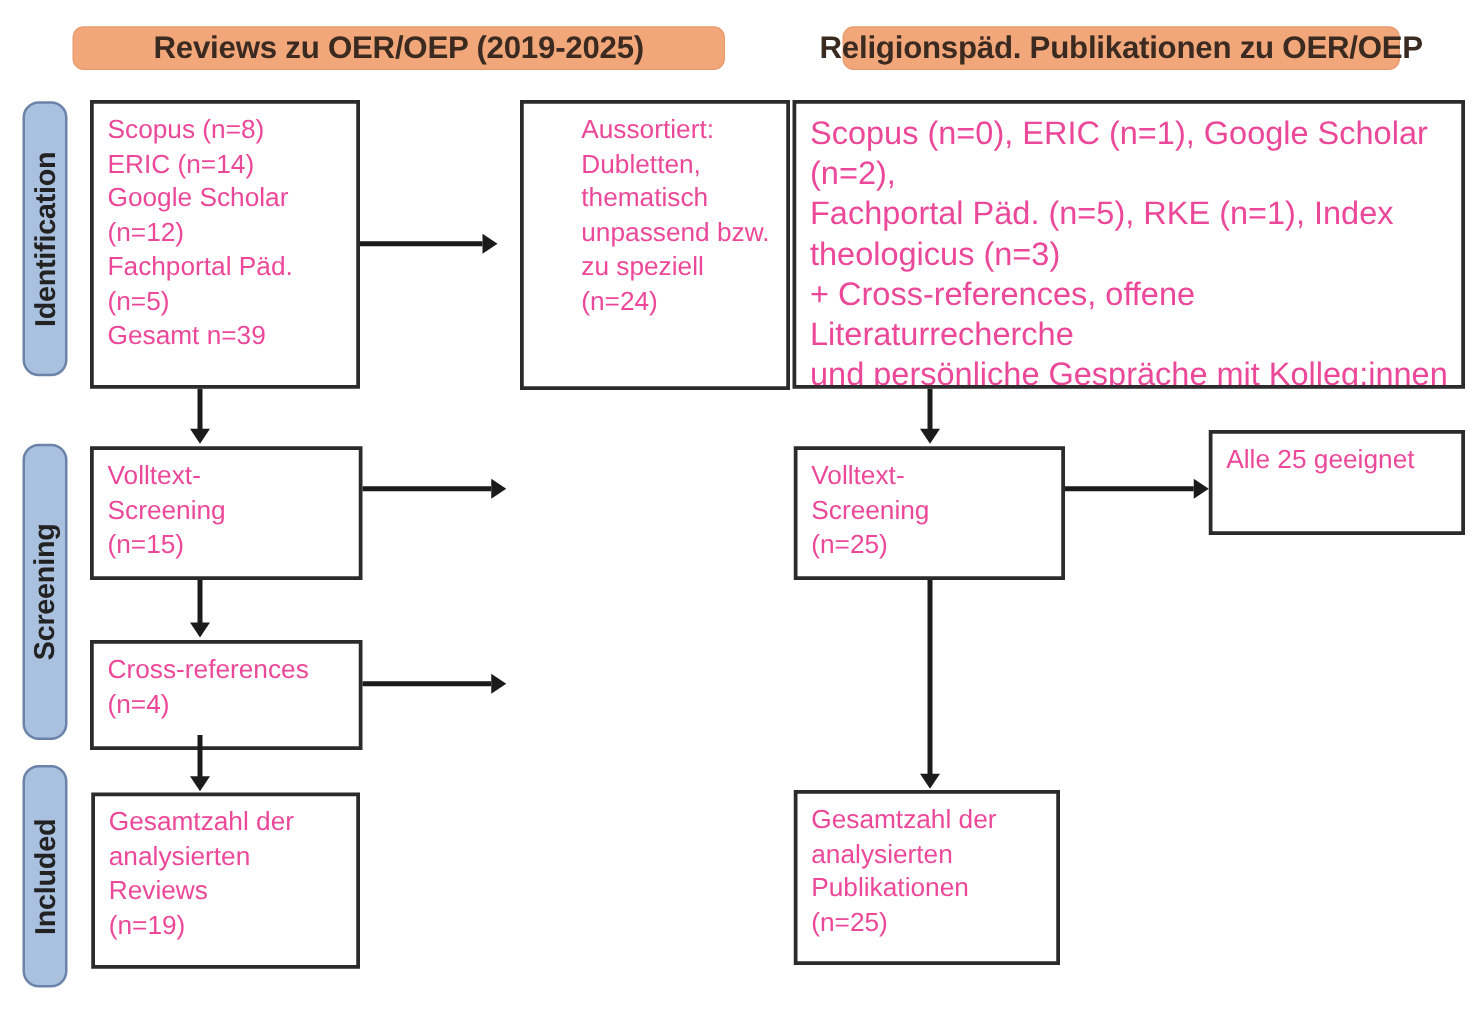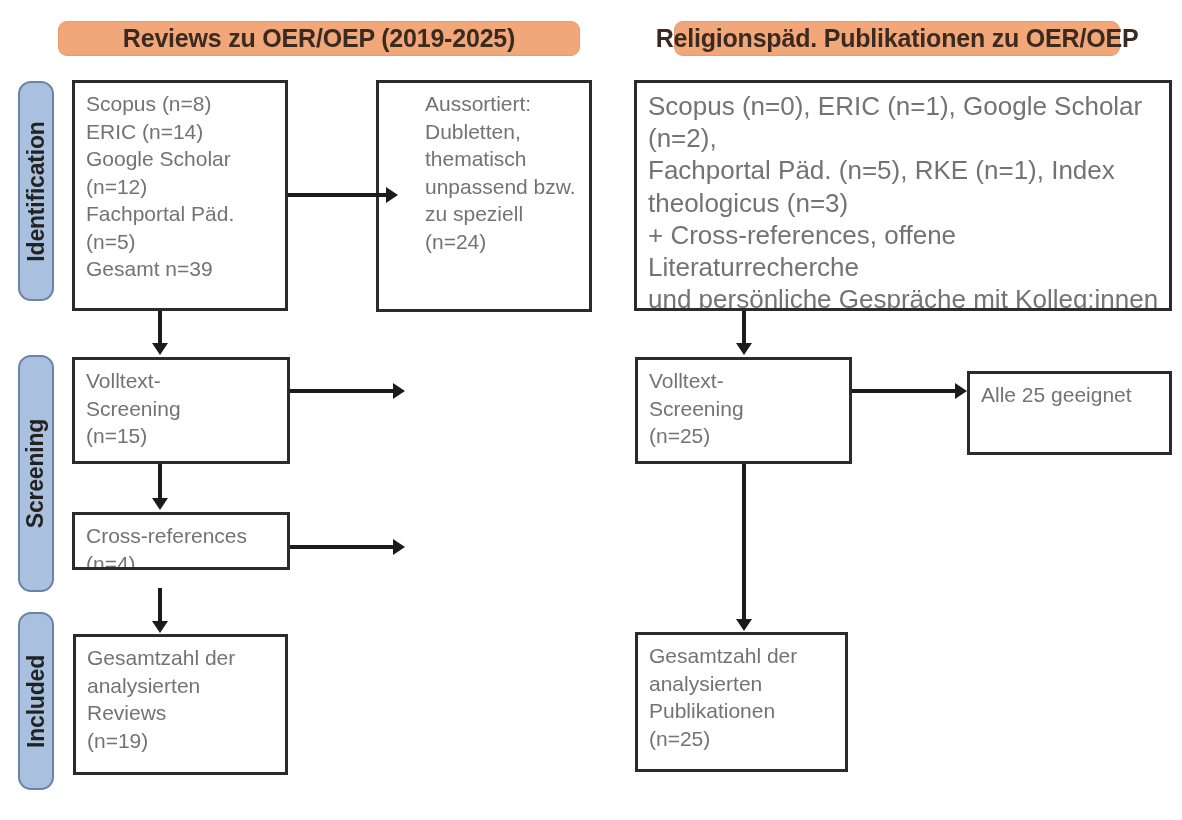--- a/index.html
+++ b/index.html
@@ -59,39 +59,39 @@
   #label-identification { left: 18px; top: 81px;  width: 36px; height: 220px; }
   #label-screening      { left: 18px; top: 355px; width: 36px; height: 237px; }
   #label-included       { left: 18px; top: 612px; width: 36px; height: 178px; }
 
   
   .flow-box {
     position: absolute;
     background: #ffffff;
     border: 3px solid #2b2b2b;
     box-sizing: border-box;
-    color: #737373;
+    color: #ec4899;
     font-size: 21px;
     line-height: 1.31;
     padding: 7px 9px 6px 11px;
     white-space: pre-line;
     overflow: hidden;
   }
   .flow-box.tight { line-height: 1.24; }
 
   #box-id-left    { left: 72px;  top: 80px;  width: 216px; height: 231px; }
-  #box-id-excl    { left: 376px; top: 80px;  width: 216px; height: 232px; padding-left: 46px; }
+  #box-id-excl    { left: 416px; top: 80px;  width: 216px; height: 232px; padding-left: 46px; }
   #box-id-right   { left: 634px; top: 80px;  width: 538px; height: 231px; font-size: 26px; }
 
   #box-scr-left   { left: 72px;  top: 357px; width: 218px; height: 107px; }
   #box-scr-lout   { left: 405px; top: 357px; width: 210px; height: 79px;  }
   #box-scr-right  { left: 635px; top: 357px; width: 217px; height: 107px; }
-  #box-scr-rout   { left: 967px; top: 371px; width: 205px; height: 84px;  }
-
-  #box-cross      { left: 72px;  top: 512px; width: 218px; height: 58px; }
+  #box-scr-rout   { left: 967px; top: 344px; width: 205px; height: 84px;  }
+
+  #box-cross      { left: 72px;  top: 512px; width: 218px; height: 88px; }
   #box-cross-out  { left: 405px; top: 512px; width: 210px; height: 76px; }
 
   #box-inc-left   { left: 73px;  top: 634px; width: 215px; height: 141px; }
   #box-inc-right  { left: 635px; top: 632px; width: 213px; height: 140px; }
 
   
   .conn { position: absolute; background: #1b1b1b; }
   .conn-v { width: 4px; }
   .conn-h { height: 4px; }
 

